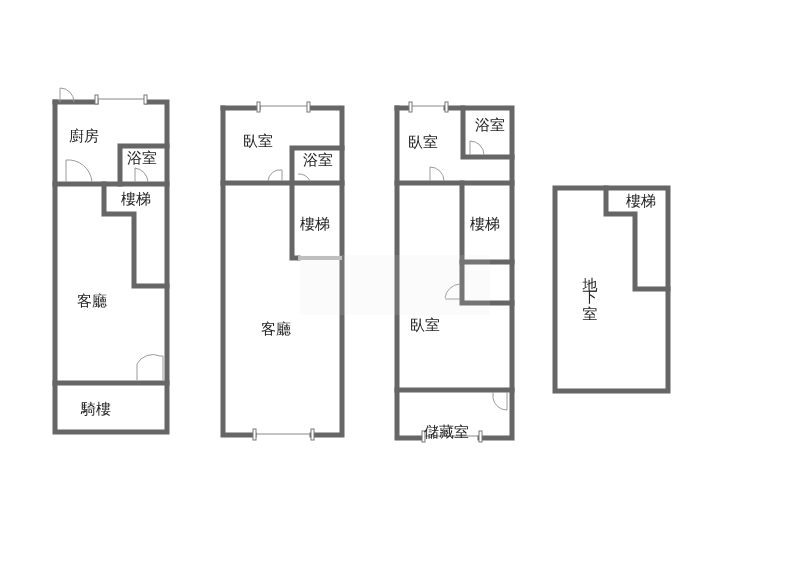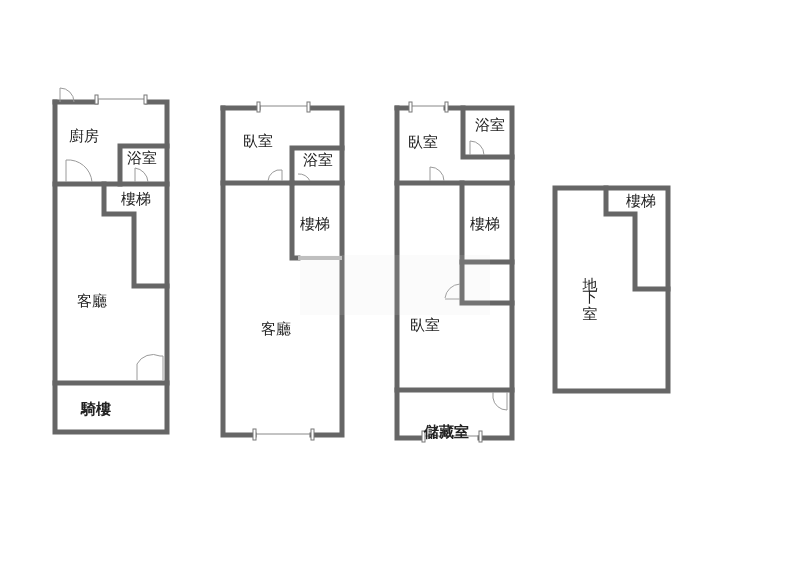--- a/index.html
+++ b/index.html
@@ -5,21 +5,21 @@
     html, body { margin: 0; padding: 0; background: #ffffff; }
     body { width: 800px; height: 576px; position: relative; overflow: hidden;
            font-family: "DejaVu Sans", "Liberation Sans", sans-serif; }
     svg { position: absolute; left: 0; top: 0; }
     .wall { fill: none; stroke: #666666; stroke-width: 5; stroke-linecap: square; stroke-linejoin: miter; }
     .thin { fill: none; stroke: #888888; stroke-width: 1; }
     .door { fill: none; stroke: #9a9a9a; stroke-width: 1; }
     .win-post { fill: #ffffff; stroke: #777777; stroke-width: 1; }
     .label { position: absolute; color: #222222; font-size: 15px; white-space: nowrap; line-height: 1; }
     .label.small { font-size: 15px; }
-    .label.bold { font-weight: bold; }
+    .label.bold { font-weight: normal; }
     .label.vert { writing-mode: vertical-rl; letter-spacing: 14px; }
     .watermark { position: absolute; left: 300px; top: 255px; width: 190px; height: 60px;
                  background: rgba(220,220,220,0.12); }
   </style>
 </head>
 <body>
 
 <svg width="800" height="576" viewBox="0 0 800 576">
 
   <g>

